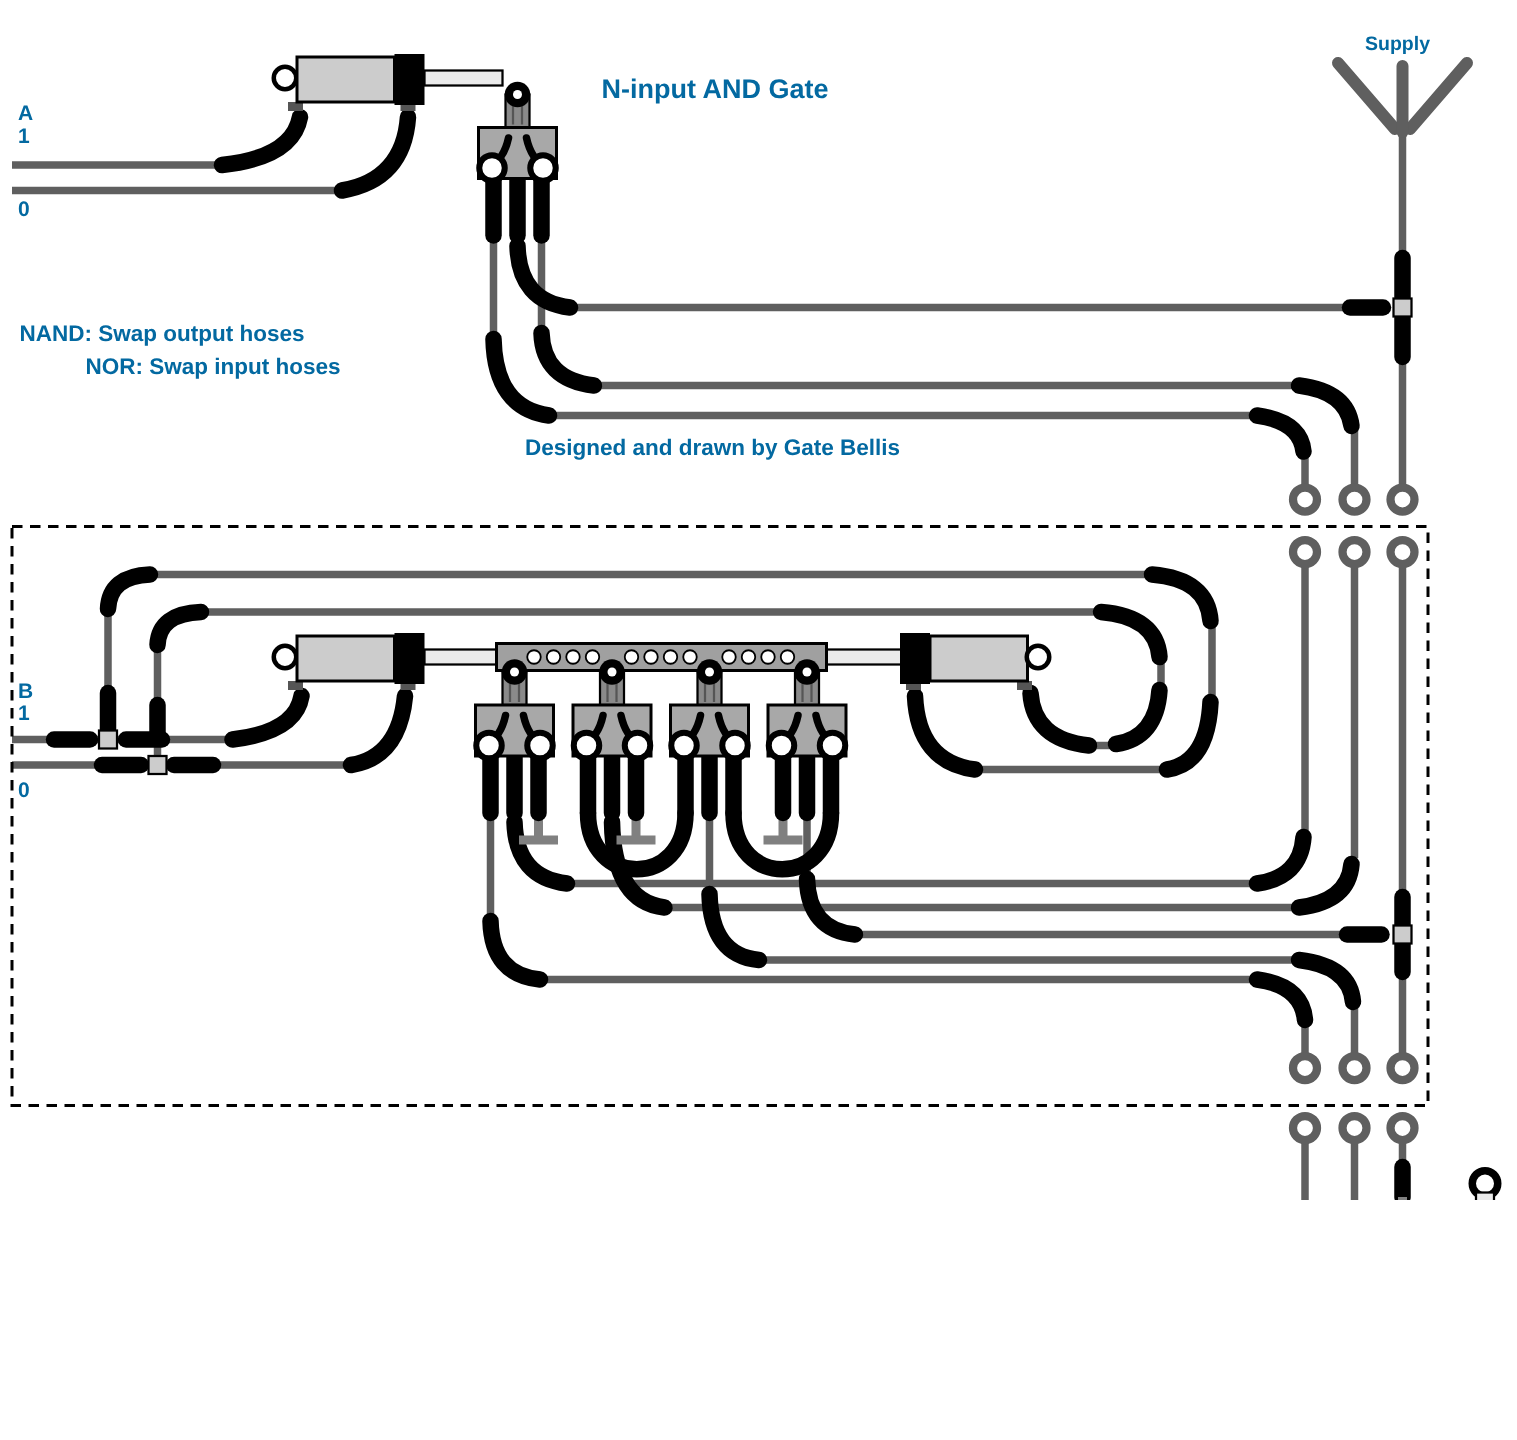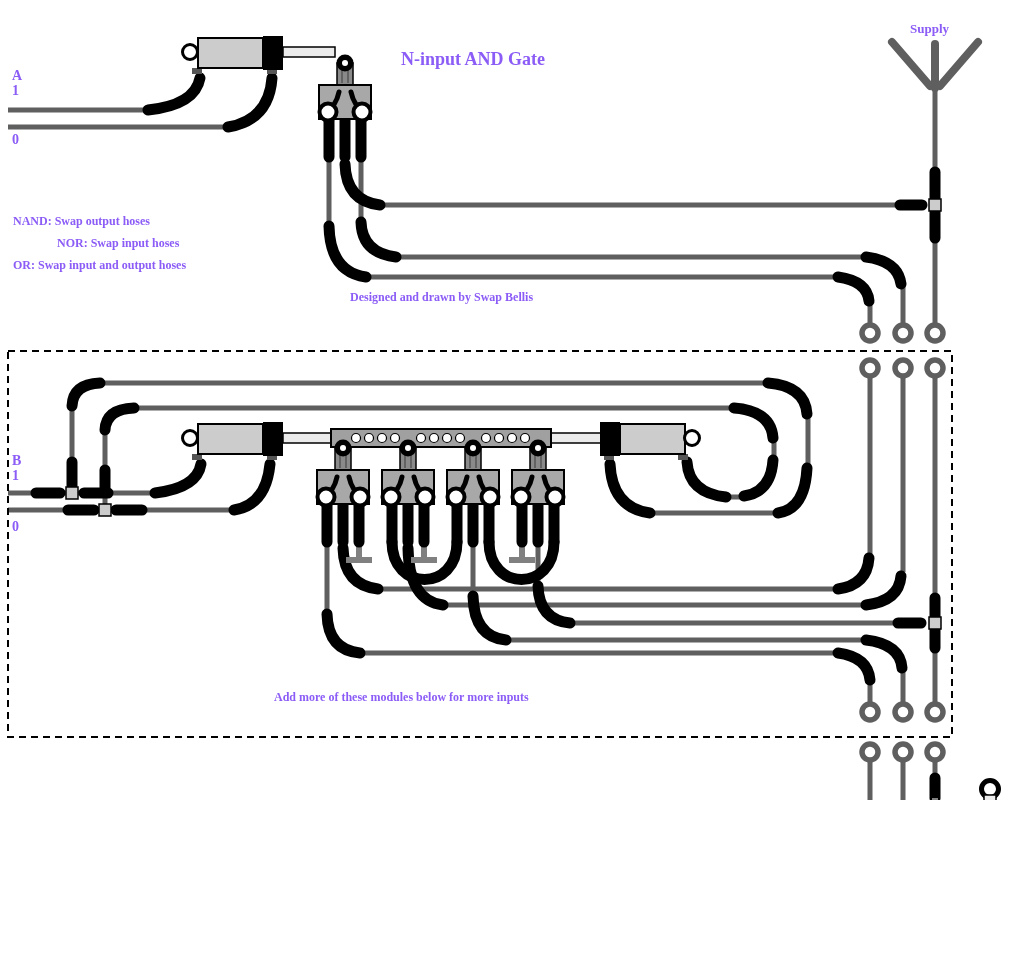--- a/index.html
+++ b/index.html
@@ -1,22 +1,22 @@
 <!DOCTYPE html>
 <html><head>
 <meta charset="utf-8">
 <style>
   html,body{margin:0;padding:0;background:#fff;}
   #stage{position:relative;width:1011px;height:800px;background:#fff;overflow:hidden;
-         font-family:Liberation Serif, serif;color:#8b5cf6;}
+         font-family:Liberation Sans, sans-serif;color:#0369a1;}
   #art{position:absolute;left:0;top:0;}
   .txt{position:absolute;font-weight:bold;white-space:nowrap;line-height:1.1;}
   .t13{font-size:13px;}
   .t14{font-size:14px;}
-  .t16{font-size:12px;}
+  .t16{font-size:15px;}
   .t18{font-size:18px;}
 </style>
 </head>
 <body>
 
 <div id="stage">
 
 <svg id="art" width="1011" height="960" viewBox="0 0 1011 960">
   <defs>
 
@@ -252,22 +252,20 @@
   <rect x="8" y="351" width="944" height="386" fill="none" stroke="#000" stroke-width="2" stroke-dasharray="7 5"></rect>
 </svg>
 
 <div class="txt t13" style="left:910px;top:22px;">Supply</div>
 <div class="txt t14" style="left:12px;top:68px;">A</div>
 <div class="txt t14" style="left:12px;top:83px;">1</div>
 <div class="txt t14" style="left:12px;top:132px;">0</div>
 <div class="txt t18" style="left:401px;top:50px;text-align:right;">N-input AND Gate</div>
 <div class="txt t16" style="left:13px;top:215px;">NAND: Swap output hoses</div>
 <div class="txt t16" style="left:13px;top:237px;margin-left:44px;">NOR: Swap input hoses</div>
-<div class="txt t16" style="left:13px;top:259px;">OR: Swap input and output hoses</div>
-<div class="txt t16" style="left:350px;top:291px;">Designed and drawn by Swap Bellis</div>
+<div class="txt t16" style="left:350px;top:291px;">Designed and drawn by Gate Bellis</div>
 <div class="txt t14" style="left:12px;top:453px;">B</div>
 <div class="txt t14" style="left:12px;top:468px;">1</div>
 <div class="txt t14" style="left:12px;top:519px;">0</div>
-<div class="txt t16" style="left:274px;top:691px;">Add more of these modules below for more inputs</div>
 <div class="txt t14" style="left:951px;top:872px;">0</div>
 <div class="txt t14" style="left:951px;top:919px;">1</div>
 
 </div>
 
 </body></html>

